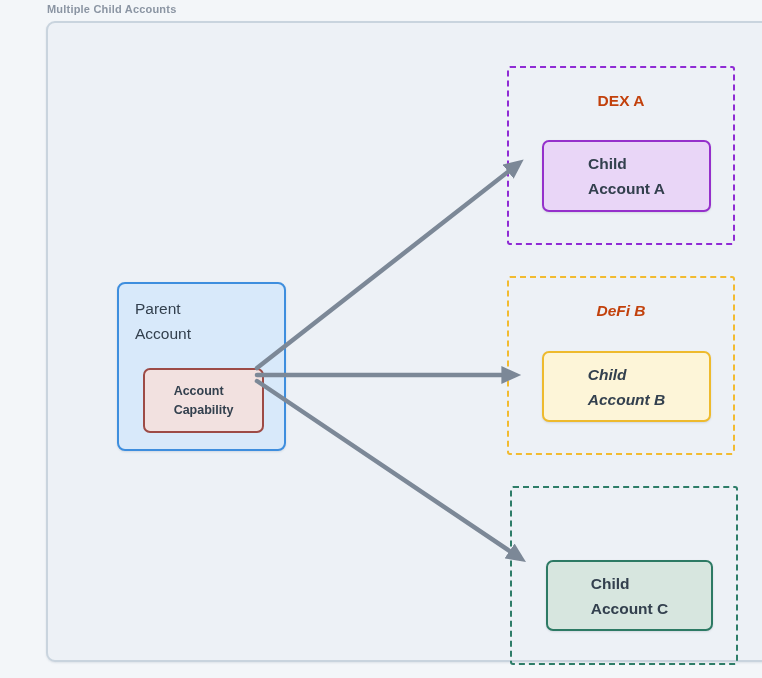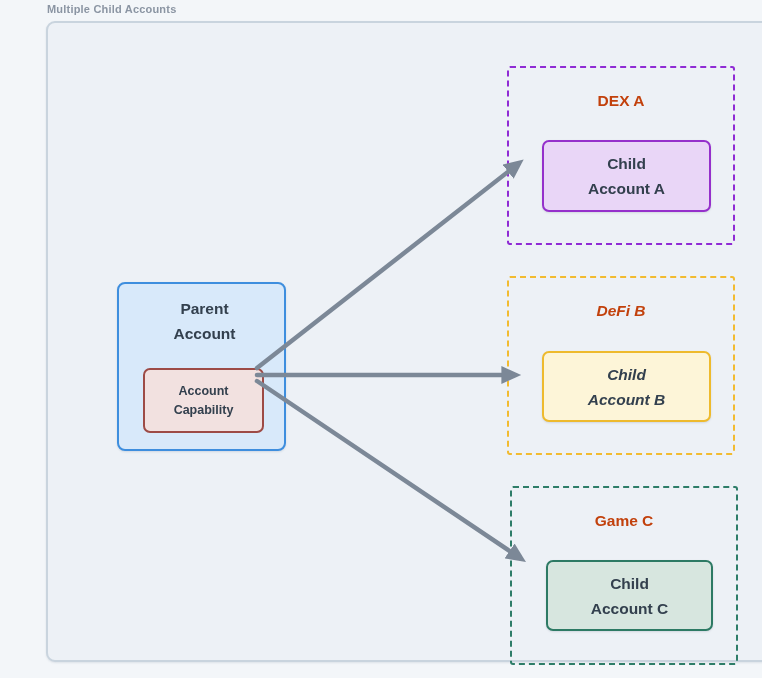--- a/index.html
+++ b/index.html
@@ -19,34 +19,34 @@
 
   .canvas {
     position: absolute; left: 8px; top: 21px;
     width: 744px; height: 641px;
     background: #edf1f6;
     border: 2px solid #c9d4de;
     border-radius: 9px;
     box-shadow: 0 1px 2px rgba(120,140,160,0.18);
   }
 
-  .multiline { white-space: pre-line; text-align: center; }
+  .multiline { white-space: pre-line; text-align: left; }
 
   
   .parent-box {
     position: absolute; left: 69px; top: 259px;
     width: 169px; height: 169px;
     background: #d8e9fa;
     border: 2px solid #3e8ede;
     border-radius: 8px;
     box-shadow: 0 1px 2px rgba(50,80,120,0.15);
   }
   .parent-label {
-    position: absolute; top: 12px; left: 3px; width: 100%;
-    font-size: 15.5px; font-weight: 700; line-height: 25px;
+    position: absolute; top: 12px; left: 16px; width: 100%;
+    font-size: 15.5px; font-weight: 400; line-height: 25px;
     color: #33404e;
   }
   .capability-box {
     position: absolute; left: 24px; top: 84px;
     width: 121px; height: 65px;
     background: #f2e1e0;
     border: 2px solid #9d4b46;
     border-radius: 7px;
     display: flex; align-items: center; justify-content: center;
   }
@@ -123,21 +123,20 @@
 
     <div class="group group--defi">
       <div class="group-label">DeFi B</div>
       <div class="child-box child--b">
         <div class="child-label multiline">Child
 Account B</div>
       </div>
     </div>
 
     <div class="group group--game">
-      <div class="group-label">Game C</div>
       <div class="child-box child--c">
         <div class="child-label multiline">Child
 Account C</div>
       </div>
     </div>
 
   </div>
 
   <svg class="arrows-svg" viewBox="0 0 762 678" xmlns="http://www.w3.org/2000/svg">
     <defs>

